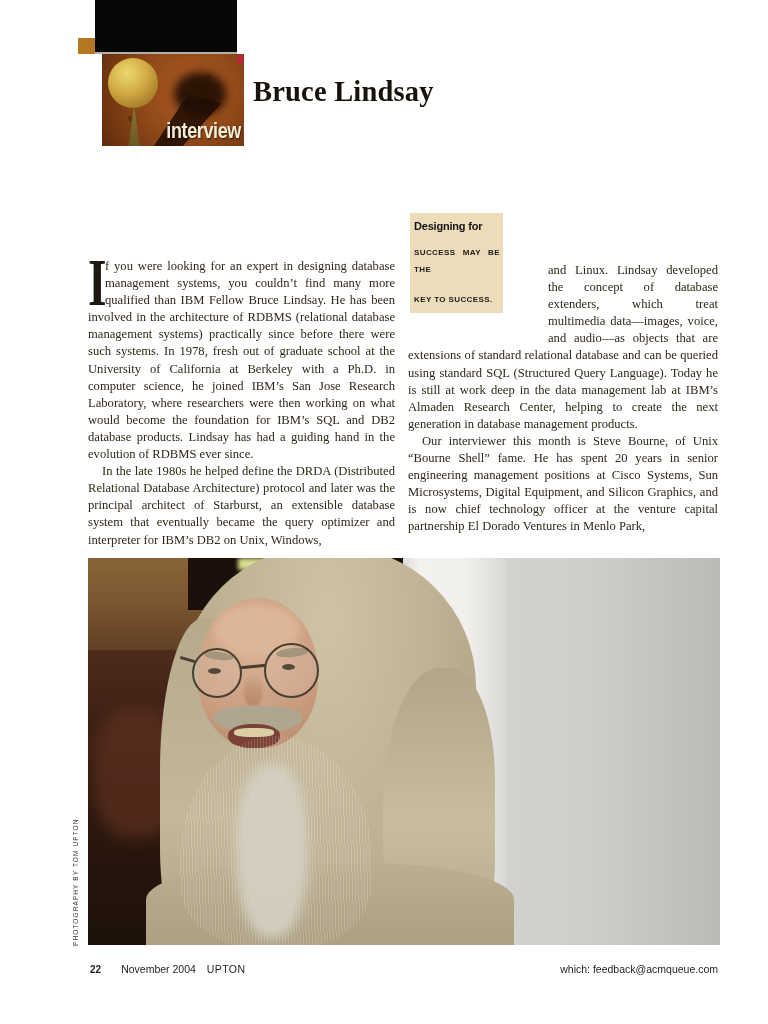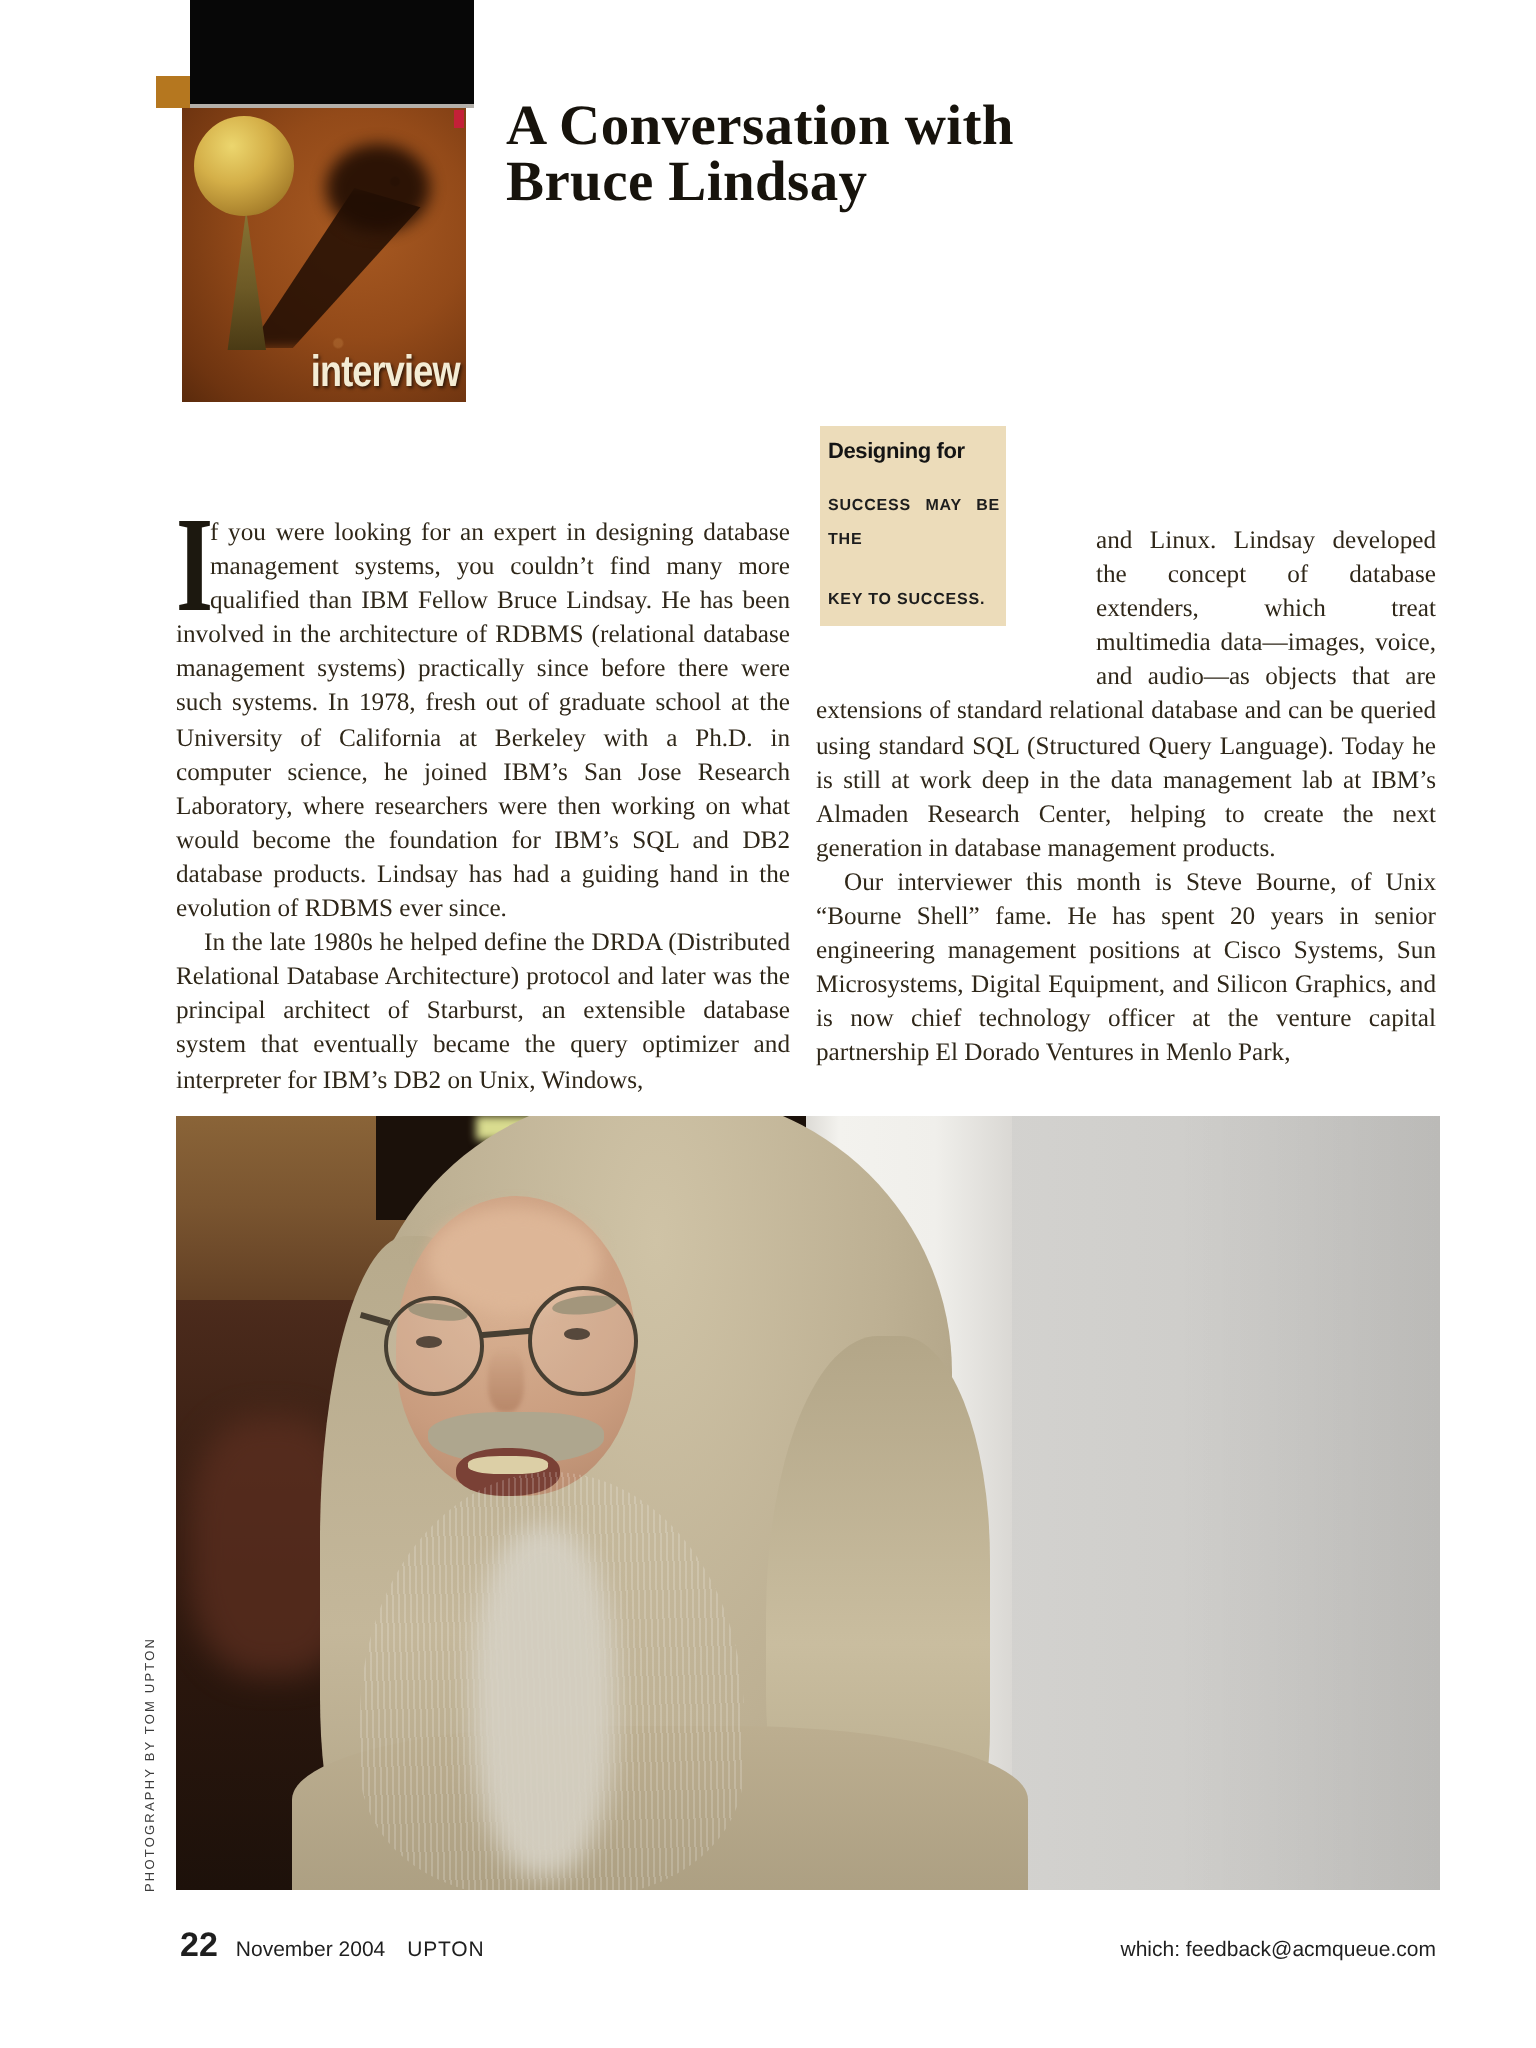--- a/index.html
+++ b/index.html
@@ -7,21 +7,21 @@
   .page {
     position:relative; width:768px; height:1024px; background:#ffffff;
     font-family:"Liberation Serif", serif; overflow:hidden;
   }
 
   
   .accent-square { position:absolute; left:78px; top:38px; width:17px; height:16px; background:#b5771f; }
   .black-box { position:absolute; left:95px; top:0; width:142px; height:53px; background:#070707; }
   .gray-rule { position:absolute; left:95px; top:52px; width:142px; height:2px; background:#b3afa9; }
 
-  .kicker { position:absolute; left:91px; top:54px; width:142px; height:147px; overflow:hidden;
+  .kicker { position:absolute; left:102px; top:54px; width:142px; height:92px; overflow:hidden;
             background:radial-gradient(circle at 62% 40%, #a85a22 0%, #934a19 45%, #6e3410 85%, #5a2a0c 100%);text-align:center; }
   .k-speck { position:absolute; inset:0;
      background:
        radial-gradient(circle at 20% 70%, rgba(0,0,0,.25) 0 2px, transparent 3px),
        radial-gradient(circle at 75% 25%, rgba(0,0,0,.22) 0 2px, transparent 3px),
        radial-gradient(circle at 55% 80%, rgba(255,200,120,.15) 0 2px, transparent 3px); }
   .k-shadow-head { position:absolute; left:72px; top:18px; width:52px; height:44px; background:#200d03;
                    border-radius:50%; filter:blur(4px); opacity:.9; }
   .k-shadow-streak { position:absolute; left:18px; top:40px; width:110px; height:80px;
                      background:rgba(28,11,3,.82); filter:blur(3px);
@@ -120,21 +120,21 @@
                      border-radius:45%; filter:blur(6px); opacity:.9; }
 
   
   .credit { position:absolute; left:72px; top:820px; height:126px;
             writing-mode:vertical-rl; transform:rotate(180deg);
             font-family:"Liberation Sans", sans-serif; font-size:6.5px; letter-spacing:1.1px;
             color:#3c3c3c; white-space:nowrap; }
   .footer { position:absolute; left:90px; top:963px; width:628px;
             font-family:"Liberation Sans", sans-serif; font-size:10.5px; color:#1f1f1f;
             display:flex; justify-content:space-between; align-items:baseline; }
-  .f-page { font-weight:bold; font-size:17px; margin-right:9px; }
+  .f-page { font-weight:bold; font-size:10px; margin-right:20px; }
   .f-issue { margin-right:11px; }
   .f-mag { letter-spacing:.4px; }
 </style>
 </head>
 <body>
 
 <div class="page">
 
   <div class="accent-square"></div>
   <div class="black-box"></div>
@@ -143,21 +143,21 @@
   <div class="kicker">
     <div class="k-speck"></div>
     <div class="k-shadow-streak"></div>
     <div class="k-shadow-head"></div>
     <div class="k-cone"></div>
     <div class="k-ball"></div>
     <div class="k-red-tick"></div>
     <div class="k-label">interview</div>
   </div>
 
-  <h1 class="title"><span>A Conversation with</span><br>
+  <h1 class="title"><br>
     <span>Bruce Lindsay</span></h1>
 
   <div class="col col-left">
     <p><span class="dropcap">I</span><span>f you were looking for an expert in designing database management systems, you couldn’t find many more qualified than IBM Fellow Bruce Lindsay. He has been involved in the architecture of RDBMS (relational database management systems) practically since before there were such systems. In 1978, fresh out of graduate school at the University of California at Berkeley with a Ph.D. in computer science, he joined IBM’s San Jose Research Laboratory, where researchers were then working on what would become the foundation for IBM’s SQL and DB2 database products. Lindsay has had a guiding hand in the evolution of RDBMS ever since.</span></p>
     <p class="indent">In the late 1980s he helped define the DRDA (Distributed Relational Database Architecture) protocol and later was the principal architect of Starburst, an extensible database system that eventually became the query optimizer and interpreter for IBM’s DB2 on Unix, Windows,</p>
   </div>
 
   <div class="col col-right">
     <aside class="callout">
       <h3>Designing for</h3>

